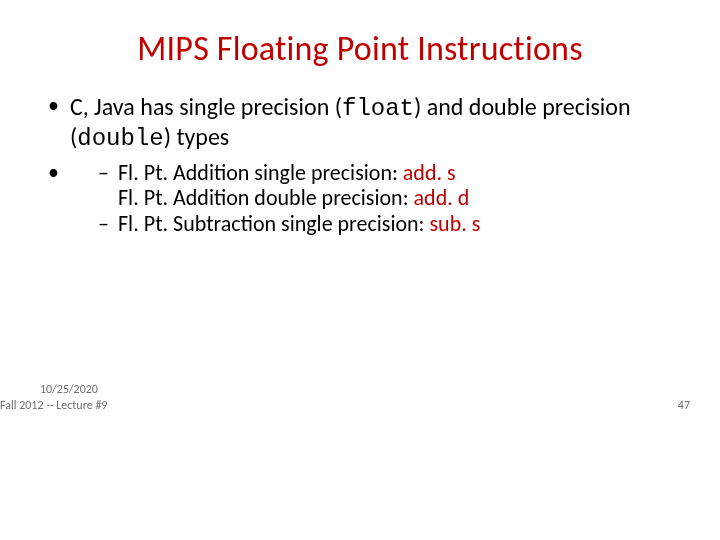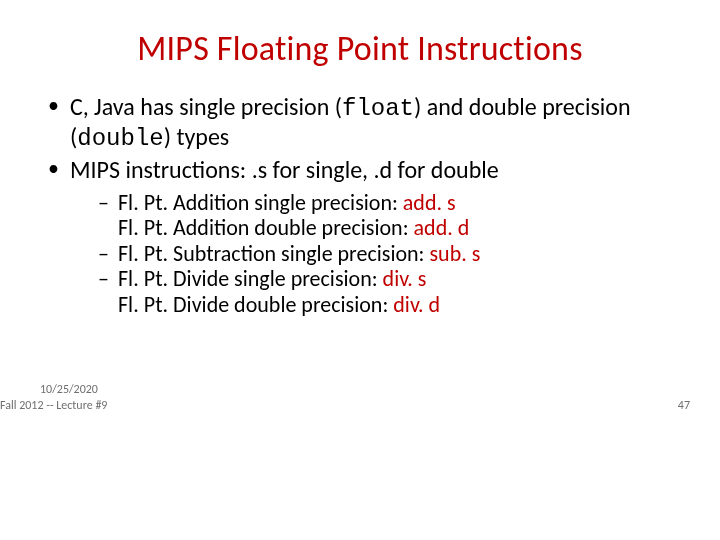--- a/index.html
+++ b/index.html
@@ -111,32 +111,27 @@
 <div class="slide">
 
   <div class="title">MIPS Floating Point Instructions</div>
 
   <div class="body">
     <ul class="level1">
       <li>
         <span>C, Java has single precision (</span><span class="mono">float</span><span>) and double precision (</span><span class="mono">double</span><span>) types</span>
       </li>
       <li>
-        <span>MIPS instructions: .s for single, .d for double</span>
         <ul class="level2">
           <li>
             <span>Fl. Pt. Addition single precision: </span><span class="op">add. s</span>
             <span class="sub2"><span>Fl. Pt. Addition double precision: </span><span class="op">add. d</span></span>
           </li>
           <li>
             <span>Fl. Pt. Subtraction single precision: </span><span class="op">sub. s</span>
-          </li>
-          <li>
-            <span>Fl. Pt. Divide single precision: </span><span class="op">div. s</span>
-            <span class="sub2"><span>Fl. Pt. Divide double precision: </span><span class="op">div. d</span></span>
           </li>
         </ul>
       </li>
     </ul>
   </div>
 
   <div class="footer">
     <div class="date">10/25/2020</div>
     <div class="center">Fall 2012 -- Lecture #9</div>
     <div class="page">47</div>

